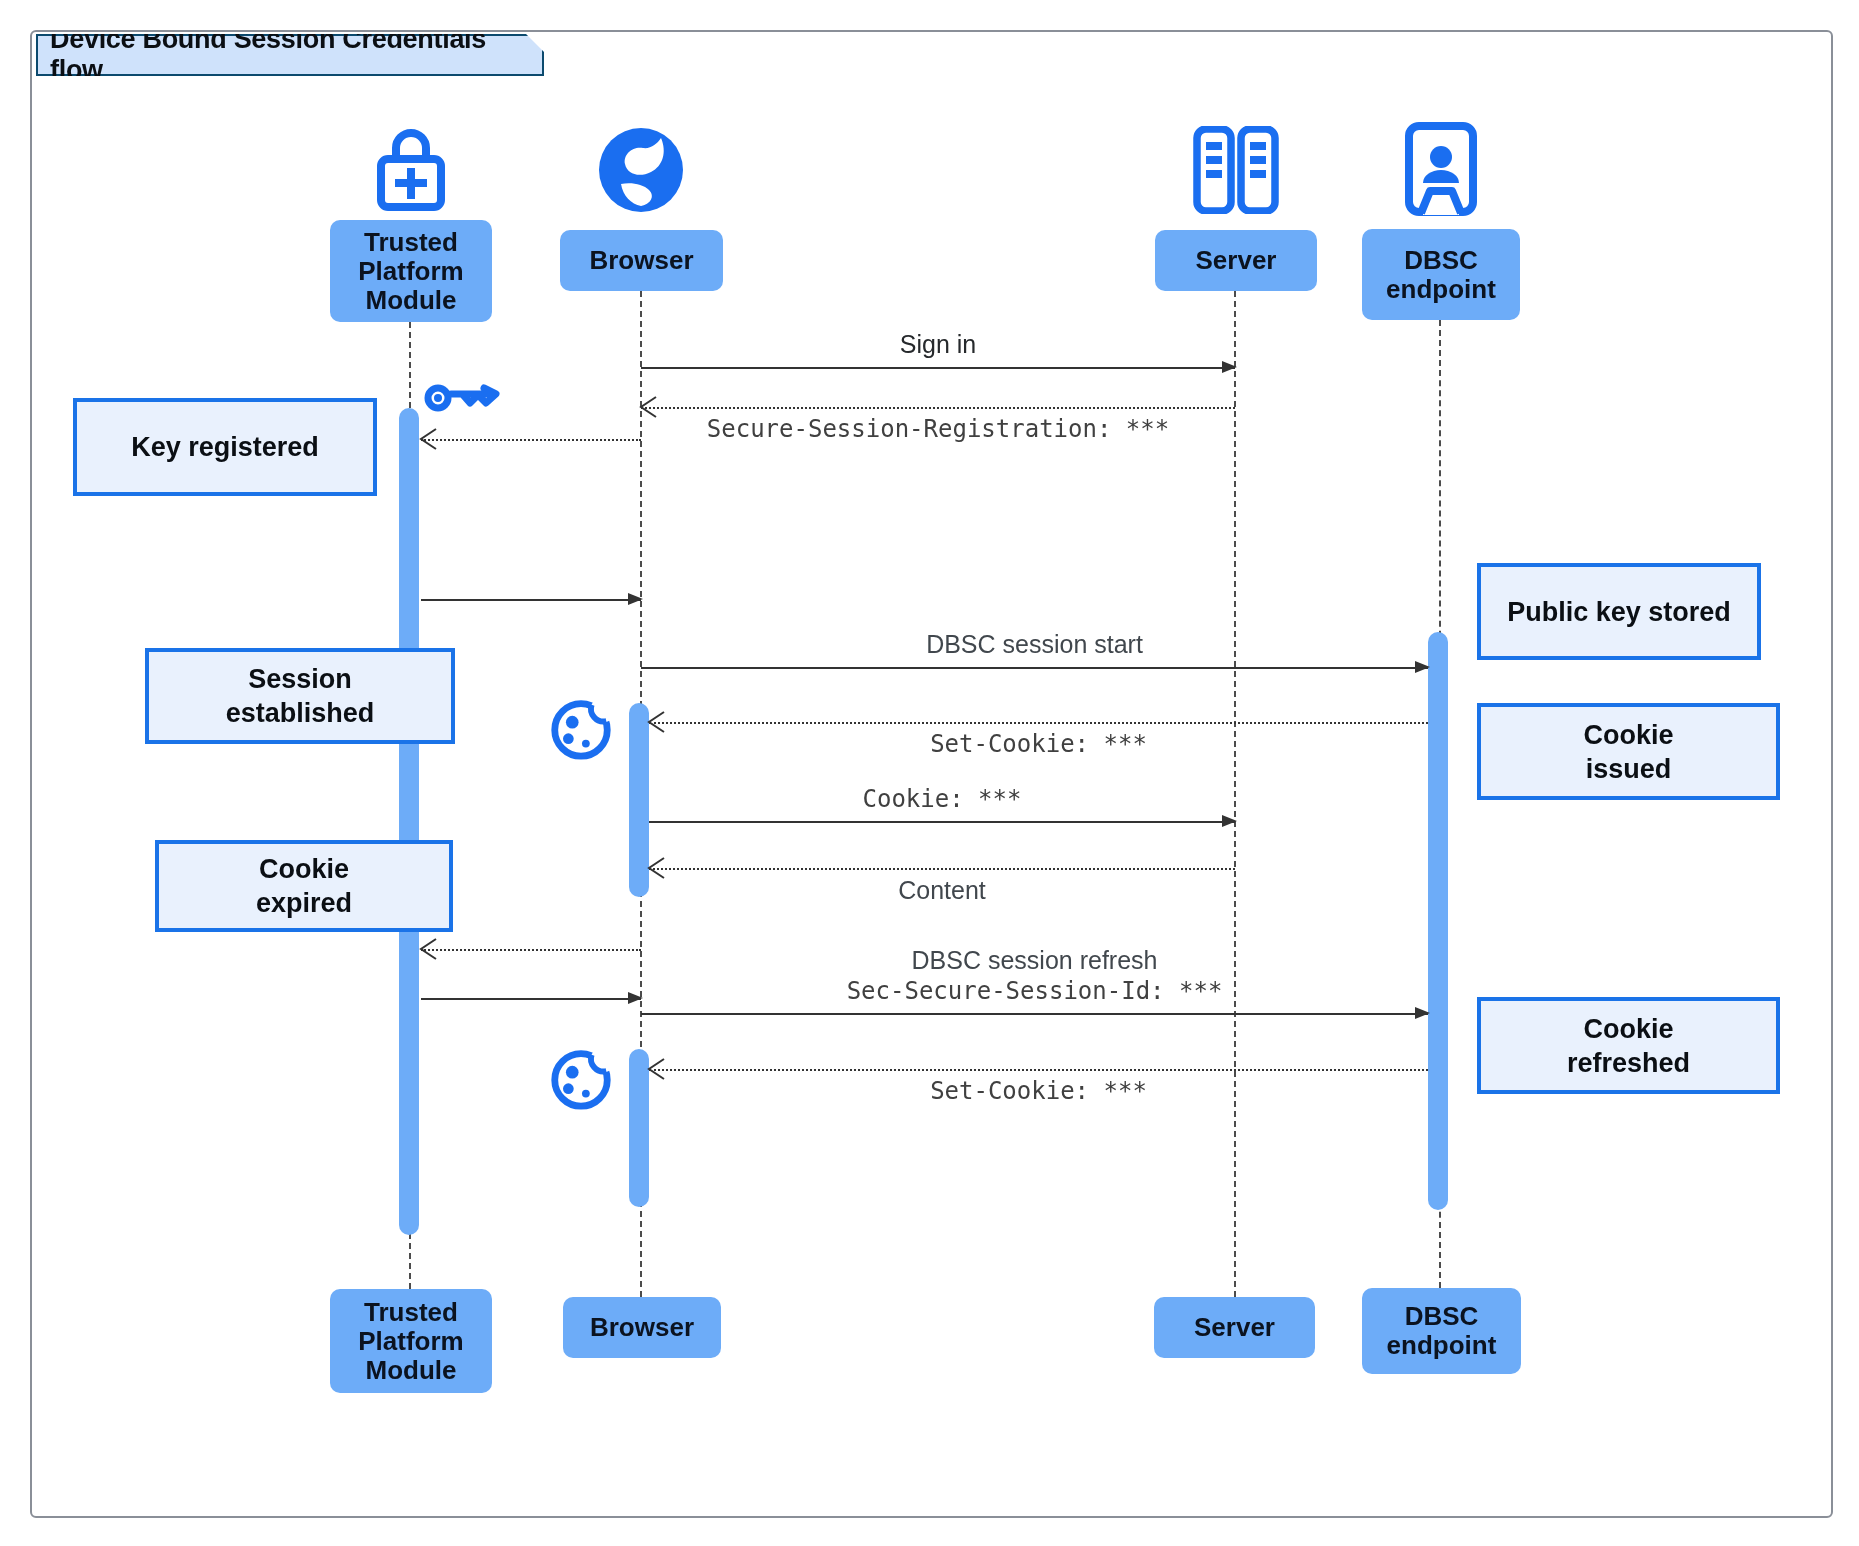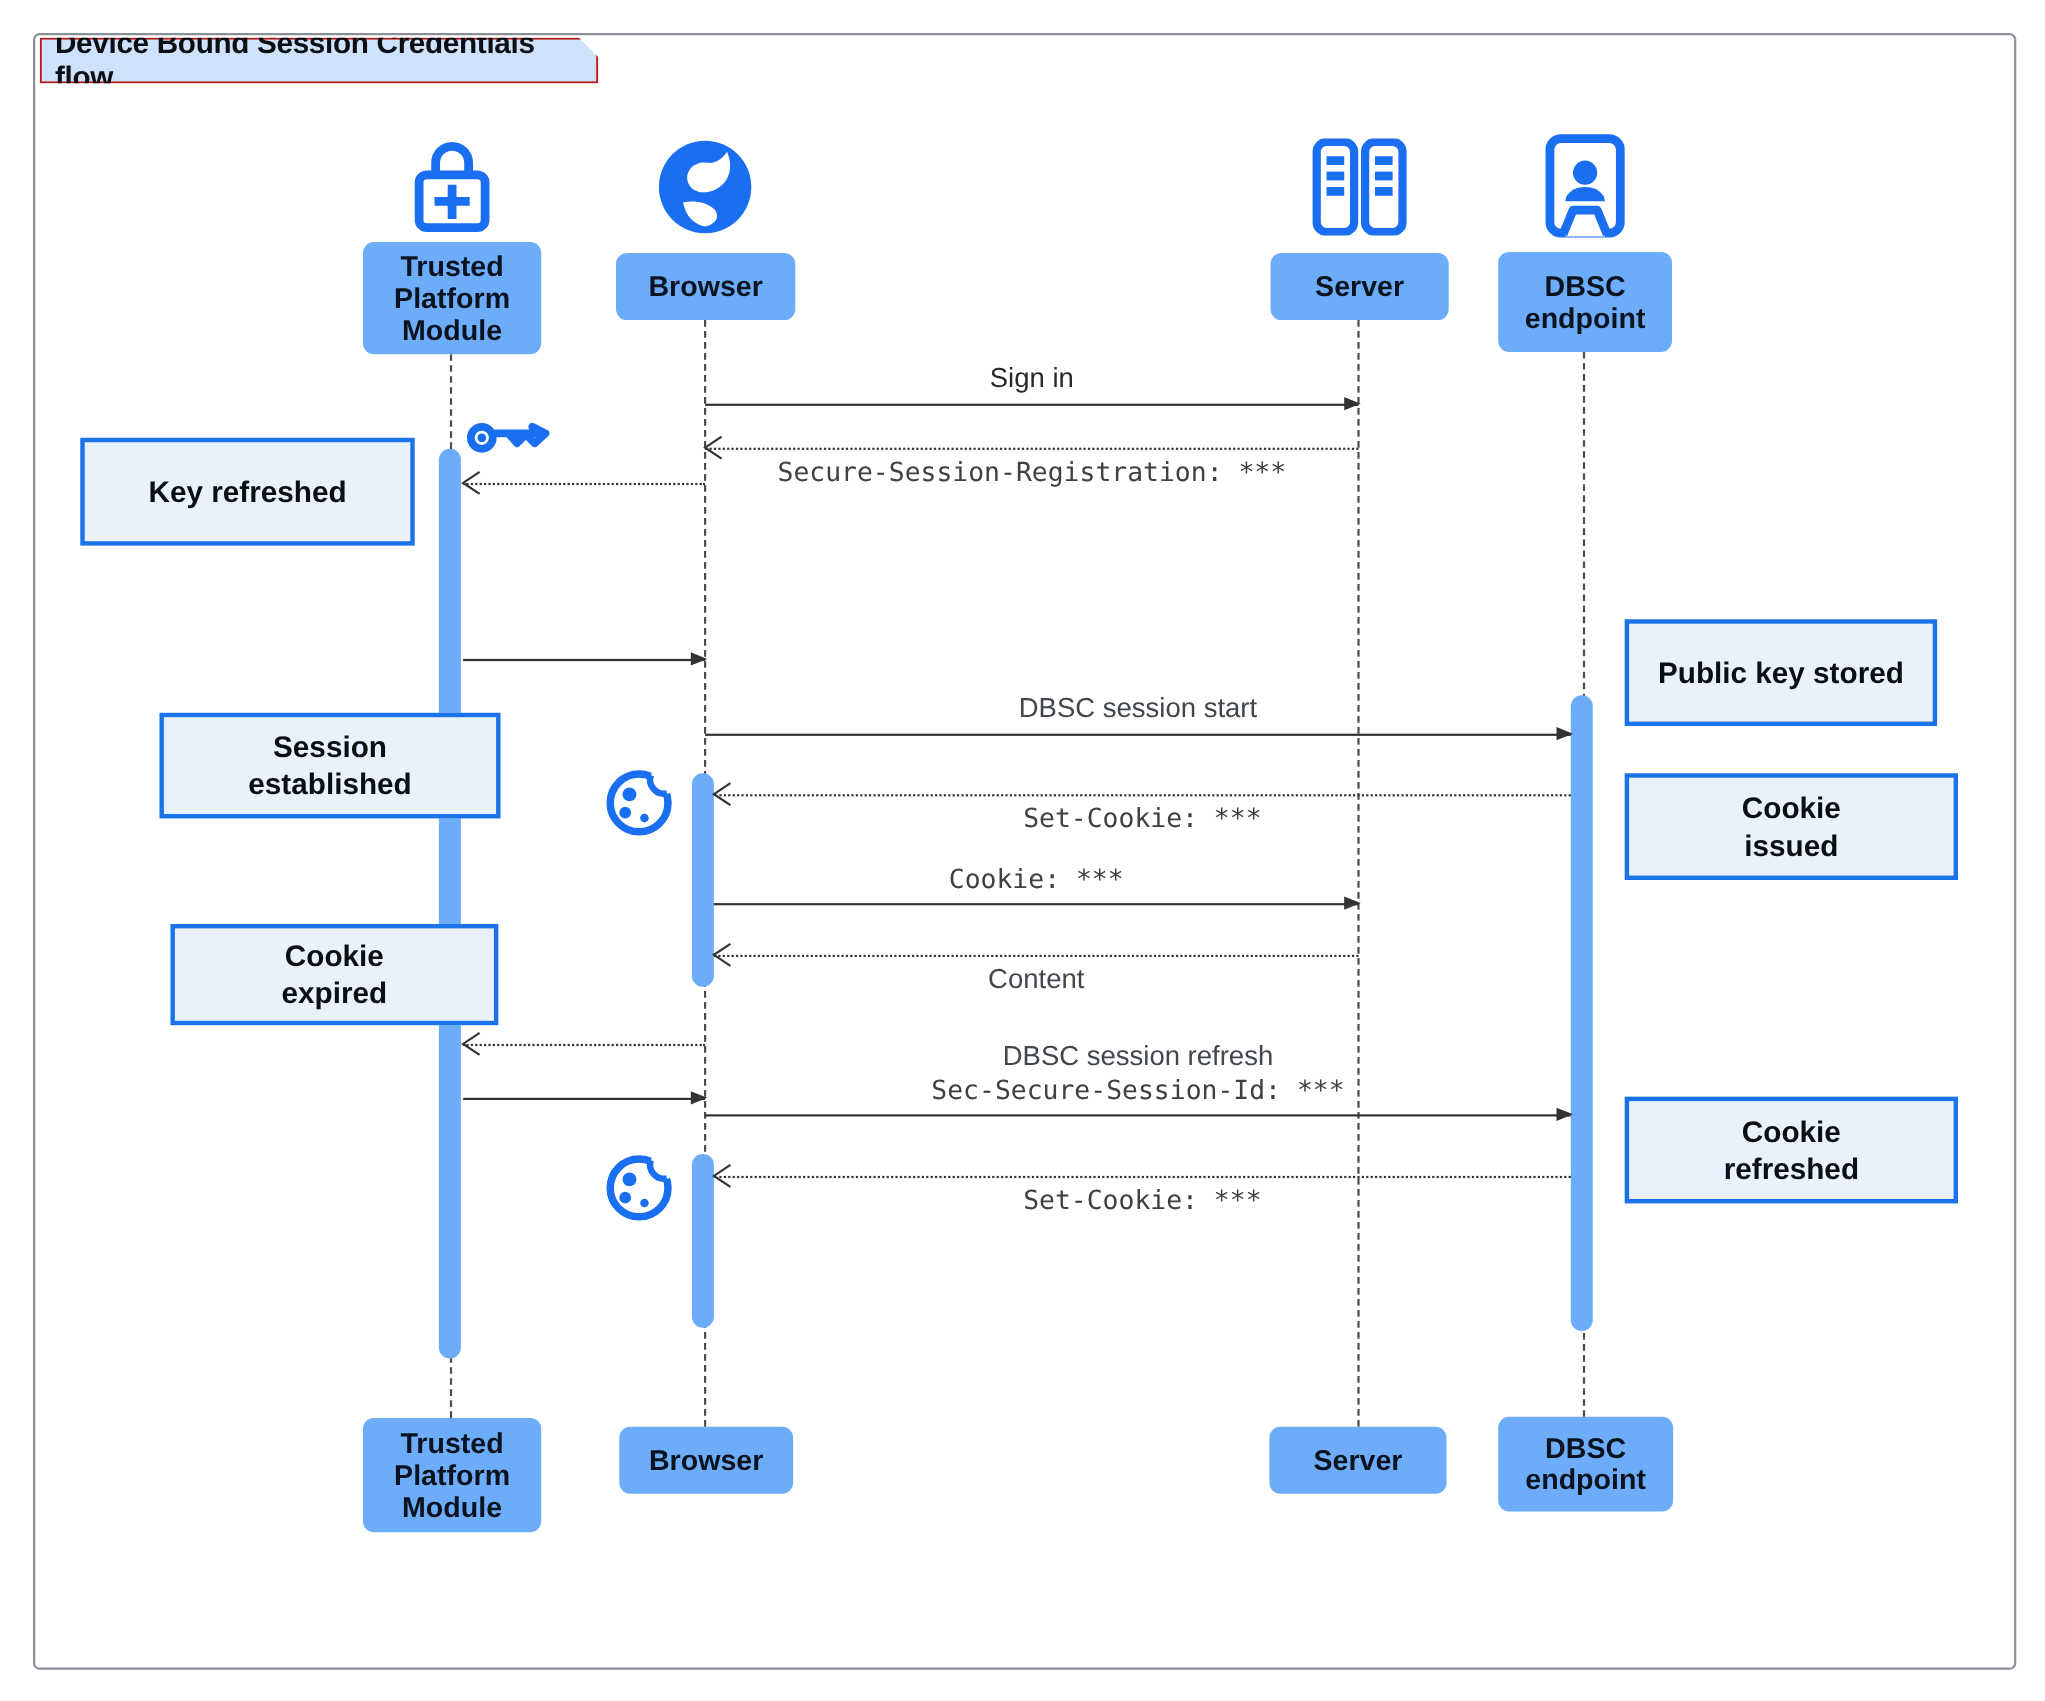--- a/index.html
+++ b/index.html
@@ -1,21 +1,21 @@
 <!DOCTYPE html>
 <html><head>
 <meta charset="utf-8">
 <style>
   html,body{margin:0;padding:0;background:#ffffff;}
   #stage{position:relative;width:1859px;height:1546px;background:#fff;
          font-family:"Liberation Sans",sans-serif;overflow:hidden;}
   .frame{position:absolute;left:30px;top:30px;width:1799px;height:1484px;
          border:2px solid #8a8f98;border-radius:6px;background:#fff;}
   .title-tab{position:absolute;left:36px;top:34px;width:508px;height:42px;
-         background:#cfe2fb;border:2px solid #b91c1c;
+         background:#cfe2fb;border:2px solid #0c4a6e;
          clip-path:polygon(0 0,calc(100% - 18px) 0,100% 18px,100% 100%,0 100%);
          display:flex;align-items:center;padding-left:12px;box-sizing:border-box;}
   .title-tab span{font-size:27px;font-weight:700;color:#0b0f14;letter-spacing:-.3px;}
   .pbox{position:absolute;background:#6dacf8;border-radius:10px;color:#0b1320;
         font-weight:700;font-size:26px;display:flex;align-items:center;justify-content:center;
         text-align:center;line-height:29px;white-space:pre-line;z-index:6;}
   .lifeline{position:absolute;width:0;border-left:2px dashed #4c4c4c;z-index:1;}
   .bar{position:absolute;width:20px;background:#6dacf8;border-radius:10px;z-index:3;}
   .note{position:absolute;background:#e9f1fd;border:4px solid #1a73e8;z-index:7;
         display:flex;align-items:center;justify-content:center;text-align:center;
@@ -201,21 +201,21 @@
   </div>
 
   <div class="msg" style="left:649px;top:1069px;width:779px">
     <div class="line dashed"></div>
     <svg class="head-l" width="20" height="24">
         <path d="M18 2 L3 12 L18 22" stroke="#333" stroke-width="2" fill="none"></path>
       </svg>
     <div class="lbl below mono-lbl">Set-Cookie: ***</div>
   </div>
 
-  <div class="note" style="left:73px;top:398px;width:304px;height:98px"><span>Key refreshed</span></div>
+  <div class="note" style="left:73px;top:398px;width:304px;height:98px"><span>Key registered</span></div>
   <div class="note" style="left:145px;top:648px;width:310px;height:96px"><span>Session
 established</span></div>
   <div class="note" style="left:155px;top:840px;width:298px;height:92px"><span>Cookie
 expired</span></div>
   <div class="note" style="left:1477px;top:563px;width:284px;height:97px"><span>Public key stored</span></div>
   <div class="note" style="left:1477px;top:703px;width:303px;height:97px"><span>Cookie
 issued</span></div>
   <div class="note" style="left:1477px;top:997px;width:303px;height:97px"><span>Cookie
 refreshed</span></div>
 </div>

